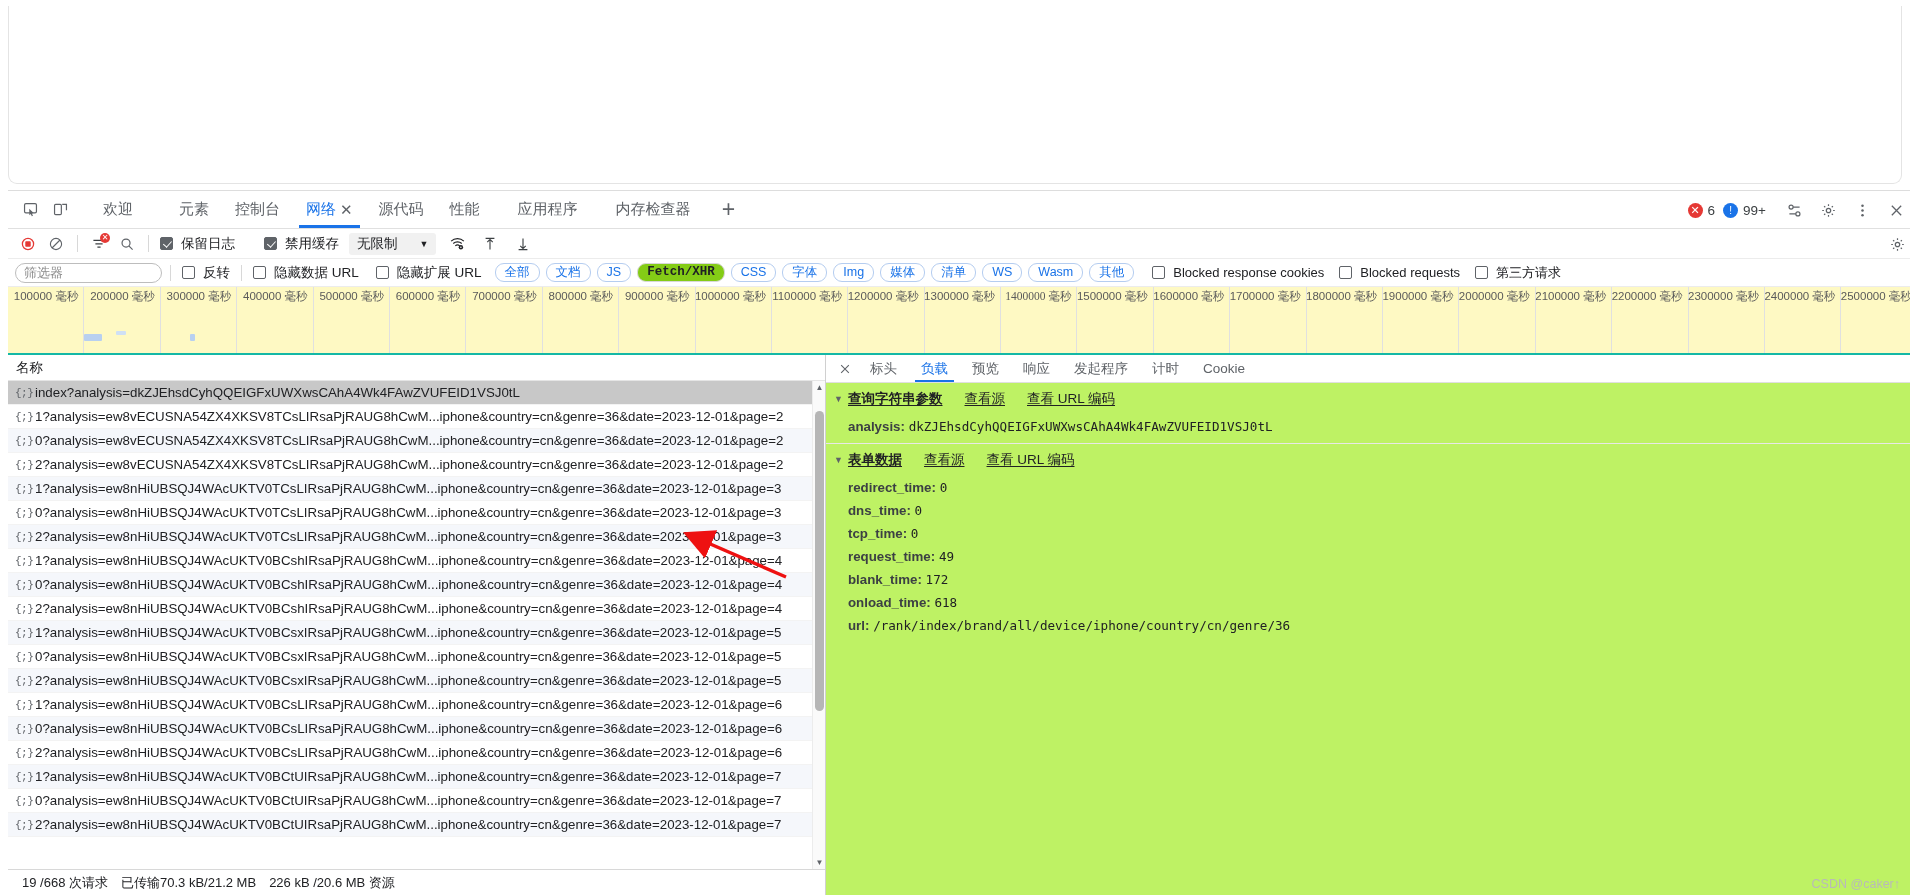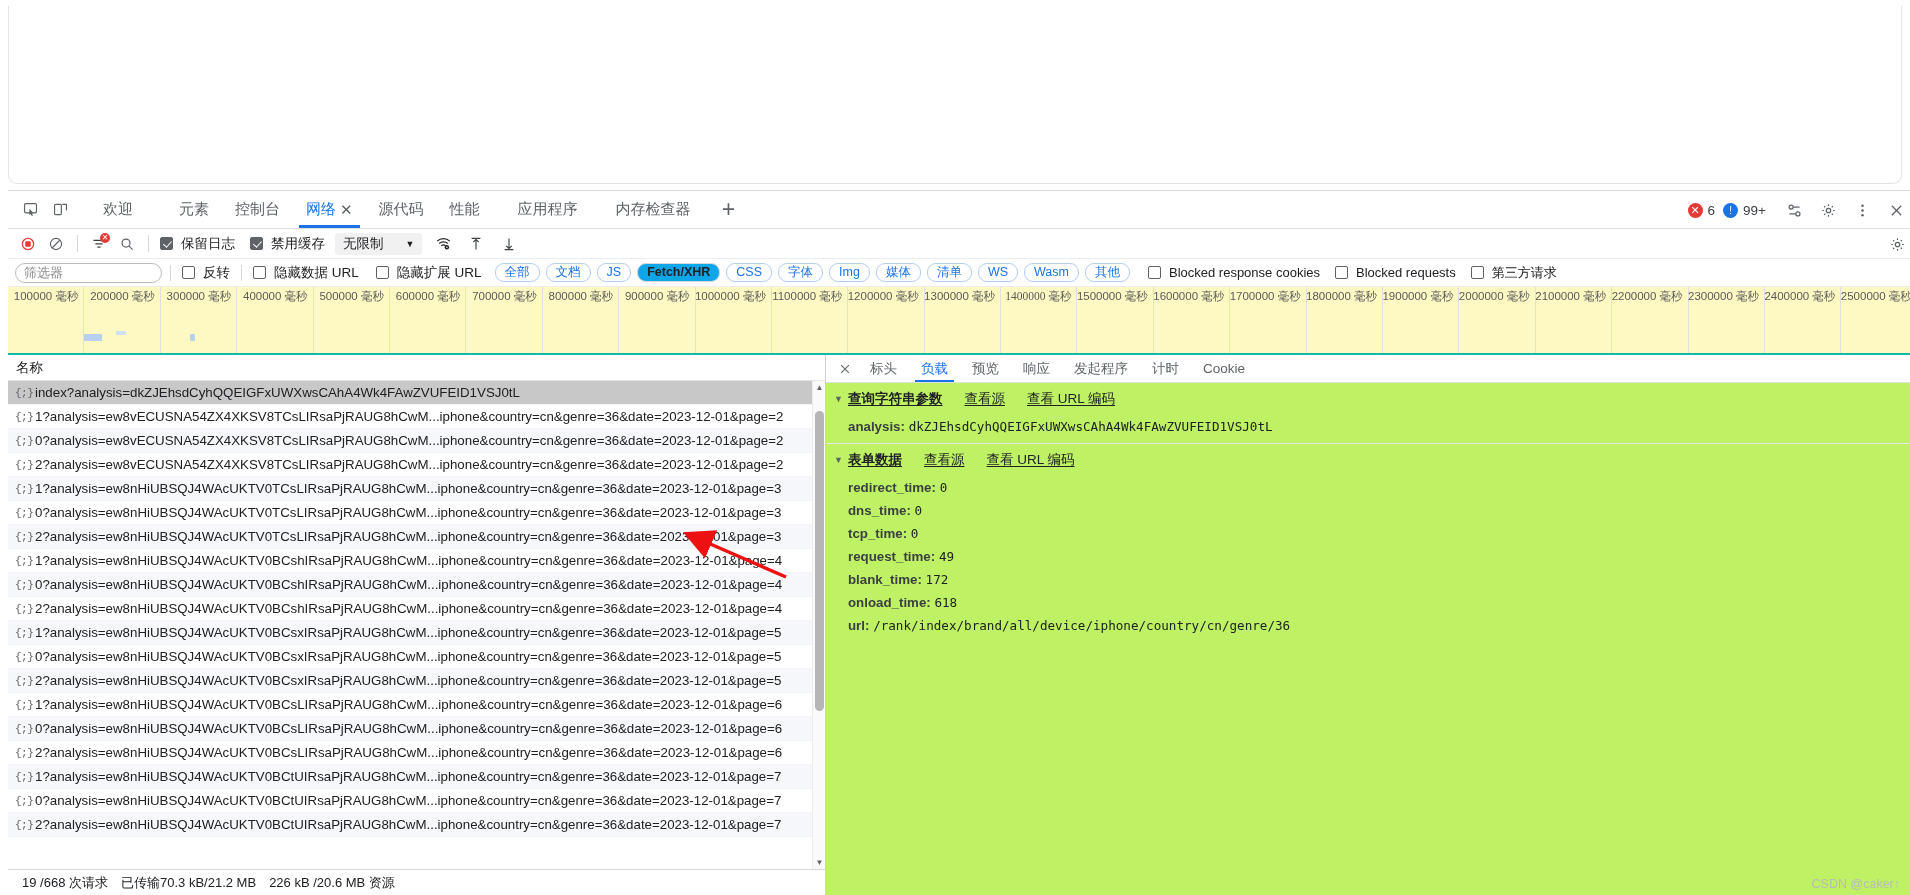--- a/index.html
+++ b/index.html
@@ -121,21 +121,21 @@
     padding: 0 8px; font-size: 13px; color: #202124; outline: none;
     font-family: "Liberation Sans", sans-serif; background: #fff;
   }
   .filter-input::placeholder { color: #8a8a8a; }
   .fsep { width: 1px; height: 16px; background: #d8d8d8; margin: 0 8px; }
   .ftype {
     border: 1px solid #b5cdf0; border-radius: 9px; padding: 1px 9px;
     font-size: 12.5px; color: #1a73e8; margin-right: 6px; cursor: pointer;
     white-space: nowrap; line-height: 15px;
   }
-  .ftype.sel { background: #0ea5e9; border-color: #d8d8d8; color: #202124; font-weight: bold; }
+  .ftype.sel { background: #84cc16; border-color: #d8d8d8; color: #202124; font-weight: bold; font-family: Liberation Mono, monospace; }
   .fbox-chk { margin-left: 12px; }
   .fbox-chk .chk-label { font-size: 13px; }
 
   
   .overview {
     height: 68px; position: relative; background: #fef9c3;
     border-bottom: 2px solid #14b8a6; overflow: hidden;
   }
   .ov-ticks { position: absolute; left: 0; top: 0; right: 0; height: 68px; display: flex; }
   .ov-tick {
@@ -352,21 +352,21 @@
           <circle cx="8.8" cy="8.8" r="5"></circle>
             <path d="M12.6 12.6L17 17"></path>
           </svg>
       </div>
       <div class="tool-sep"></div>
 
       <label class="chk-wrap">
         <span class="chk checked"></span>
         <span class="chk-label">保留日志</span>
       </label>
-      <label class="chk-wrap" style="margin-left:10px;">
+      <label class="chk-wrap" style="margin-left:24px;">
         <span class="chk checked"></span>
         <span class="chk-label">禁用缓存</span>
       </label>
 
       <div class="throttle-sel">
         <span>无限制</span>
         <span class="caret">▼</span>
       </div>
 
       <div class="tool-btn" style="margin-left:6px;">

